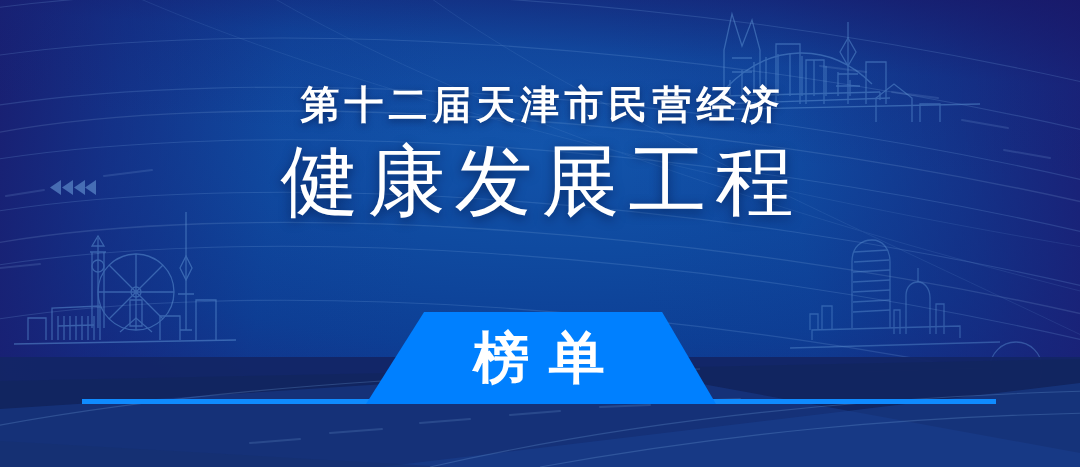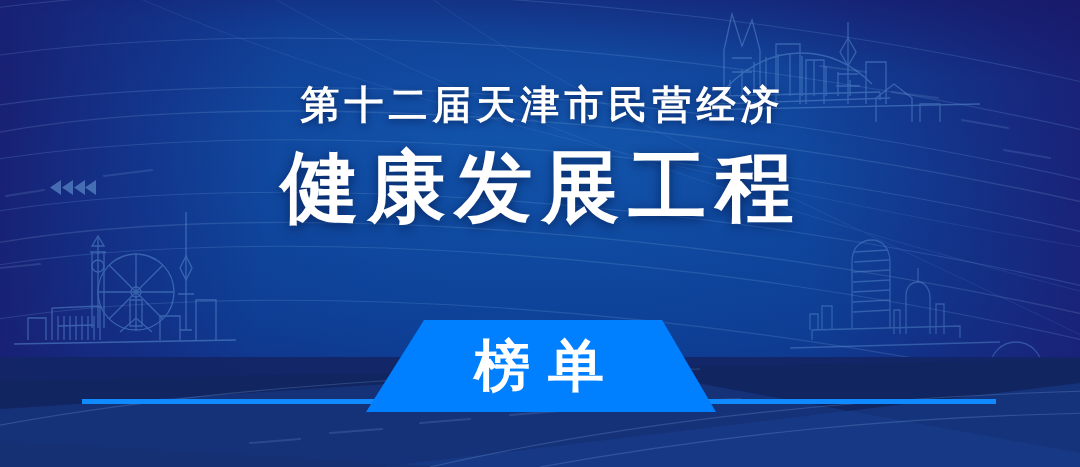--- a/index.html
+++ b/index.html
@@ -85,40 +85,38 @@
     font-size: 39px;
     line-height: 58px;
     letter-spacing: 5px;
     font-weight: bold;
     color: #ffffff;
     text-shadow: 0 2px 7px rgba(3, 16, 60, 0.55);
     padding-left: 5px;
     white-space: nowrap;
   }
   .title-line-2 {
-    margin-top: 6px;
     font-size: 78px;
     line-height: 94px;
     letter-spacing: 9px;
-    font-weight: bold;
+    font-weight: normal;
     color: #ffffff;
     text-shadow: 0 3px 11px rgba(3, 16, 60, 0.6);
     padding-left: 3px;
     white-space: nowrap;
   }
 
   
   .ribbon-wrap {
     position: absolute;
     left: 0;
     right: 0;
-    top: 320px;
+    top: 312px;
     height: 92px;
     z-index: 11;
-    font-family: Liberation Serif, serif;
   }
   .ribbon-shape {
     position: absolute;
     left: 366px;
     top: 0;
     width: 350px;
     height: 92px;
     background: #0080ff;
     clip-path: polygon(16.6% 0%, 84.6% 0%, 100% 100%, 0% 100%);
   }

